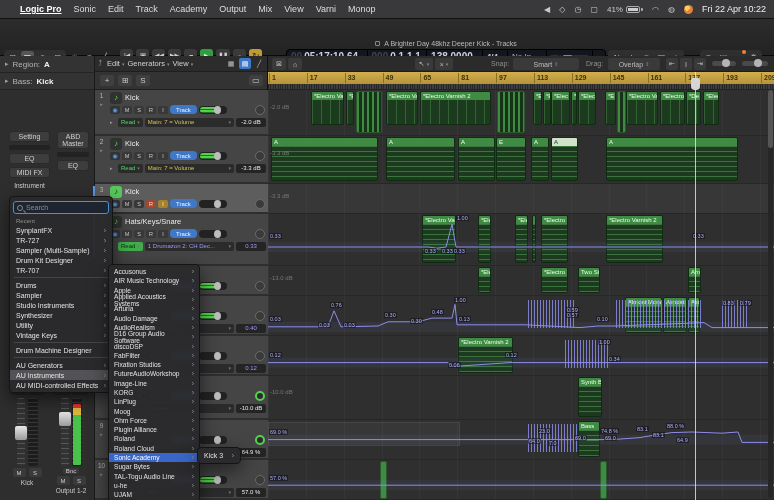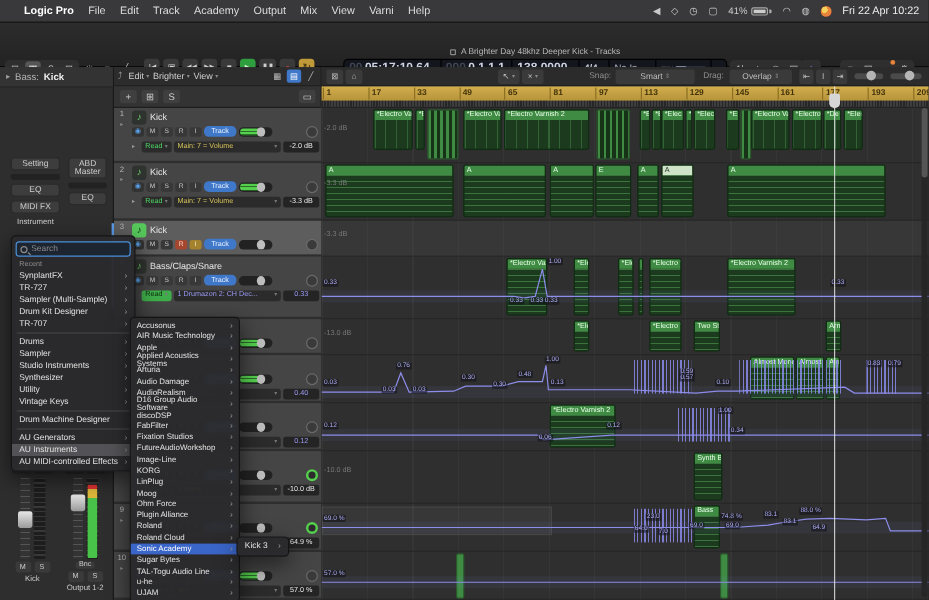--- a/index.html
+++ b/index.html
@@ -6,21 +6,21 @@
   html,body { width:774px; height:500px; overflow:hidden; background:#1c1c1c;
     font-family:"Liberation Sans","DejaVu Sans",sans-serif; -webkit-font-smoothing:antialiased; }
   #screen { position:relative; width:774px; height:500px; background:#262626; overflow:hidden; }
 
   
   #menubar { position:absolute; left:0; top:0; width:774px; height:19px; background:#39393b;
     display:flex; align-items:center; color:#ddd; font-size:9px; border-bottom:1px solid #101010; }
   #mb-items { display:flex; align-items:center; gap:12px; margin-left:8px; }
   #mb-items .apple { font-size:10px; color:#eee; }
   #mb-items .mi { color:#ddd; }
-  #mb-items .mi.first { font-weight:bold; color:#fff; }
+  #mb-items .mi.first { font-weight:bold; color:#fff;text-decoration:underline; }
   #mb-status { margin-left:auto; display:flex; align-items:center; gap:9px; margin-right:8px; color:#ccc; }
   #mb-status .sic { font-size:8px; color:#c8c8c8; }
   .batt { display:inline-flex; align-items:center; gap:3px; font-size:8px; color:#ccc; }
   .batt .shell { width:14px; height:7px; border:1px solid #aaa; border-radius:2px; position:relative; }
   .batt .shell i { position:absolute; left:1px; top:1px; bottom:1px; width:10px; background:#ccc; }
   .batt .nub { width:2px; height:3px; background:#aaa; margin-left:-2px; border-radius:0 1px 1px 0; }
   .chrome-dot { width:9px; height:9px; border-radius:50%; background:radial-gradient(circle at 35% 35%, #f6d05a 0 30%, #e8833a 32% 70%, #d8593a 72%); }
   #mb-clock { font-size:9px; color:#eee; }
 
   
@@ -197,29 +197,29 @@
 </style>
 </head>
 <body>
 
 <div id="screen">
 
   <div id="menubar">
     <div id="mb-items">
         <span class="apple"></span>
         <span class="mi first">Logic Pro</span>
-        <span class="mi">File</span>
+        <span class="mi">Sonic</span>
         <span class="mi">Edit</span>
         <span class="mi">Track</span>
         <span class="mi">Academy</span>
         <span class="mi">Output</span>
         <span class="mi">Mix</span>
         <span class="mi">View</span>
         <span class="mi">Varni</span>
-        <span class="mi">Help</span>
+        <span class="mi">Monop</span>
       </div>
     <div id="mb-status">
         <span class="sic">◀</span>
         <span class="sic">◇</span>
         <span class="sic">◷</span>
         <span class="sic">▢</span>
         <span class="batt">
           <span>41%</span>
           <span class="shell">
             <i></i>
@@ -332,20 +332,25 @@
         <div class="cb-btn" style="position: relative;">○<span class="badge-dot"></span></div>
         <div class="cb-btn">⚙</div>
       </div>
   </div>
 
   <div id="main">
 
     <div id="inspector">
       <div class="insp-hdr">
         <span class="dis">▸</span>
+        <span class="lab">Region:</span>
+        <span class="val">A</span>
+      </div>
+      <div class="insp-hdr">
+        <span class="dis">▸</span>
         <span class="lab">Bass:</span>
         <span class="val">Kick</span>
       </div>
       <div id="ch-left">
         <div class="strip-btn">Setting</div>
         <div class="strip-dark"></div>
         <div class="strip-btn">EQ</div>
         <div class="strip-btn">MIDI FX</div>
         <div class="slot-pop">Instrument</div>
       </div>
@@ -397,21 +402,21 @@
     <div id="bluestrip"></div>
 
     <div id="trackhead">
       <div id="th-menu">
         <span class="back">⤴</span>
       <div class="th-dd">
             <span>Edit</span>
             <span class="ar">▾</span>
           </div>
           <div class="th-dd">
-            <span>Brighter</span>
+            <span>Generators</span>
             <span class="ar">▾</span>
           </div>
           <div class="th-dd">
             <span>View</span>
             <span class="ar">▾</span>
           </div>
           <div id="th-icons">
             <div class="thi">▦</div>
             <div class="thi sel">▤</div>
             <div class="thi">╱</div>
@@ -535,21 +540,21 @@
             </div>
           </div>
           <div class="track" style="top: 124px; height: 52px;">
             <div class="tnum">
               <span>4</span>
               <span class="dis">▸</span>
             </div>
             <div class="tbody">
               <div class="trow1">
                 <div class="ticon">♪</div>
-                <span class="tname">Bass/Claps/Snare</span>
+                <span class="tname">Hats/Keys/Snare</span>
               </div>
               <div class="trow2">
                 <div class="pwr">◉</div>
                 <div class="chip">M</div>
                 <div class="chip">S</div>
                 <div class="chip">R</div>
                 <div class="chip">I</div>
                 <div class="tpill">Track</div>
                 <div class="tmeter">
                   <b></b>

